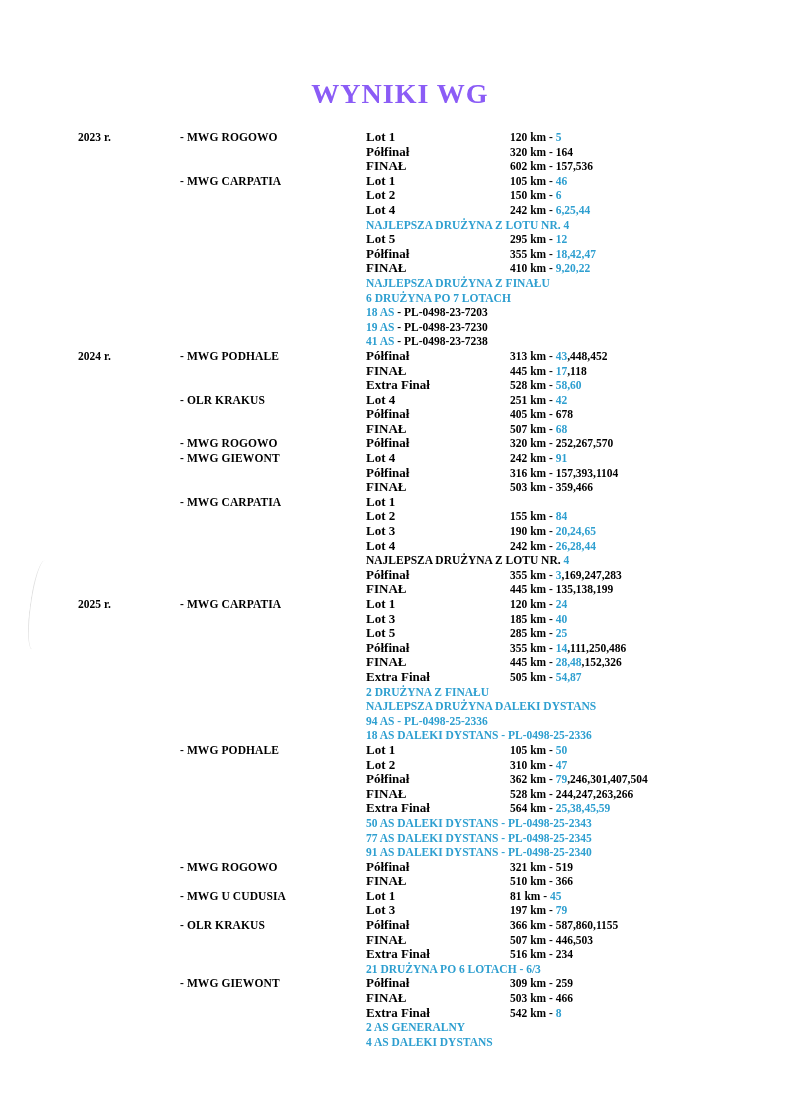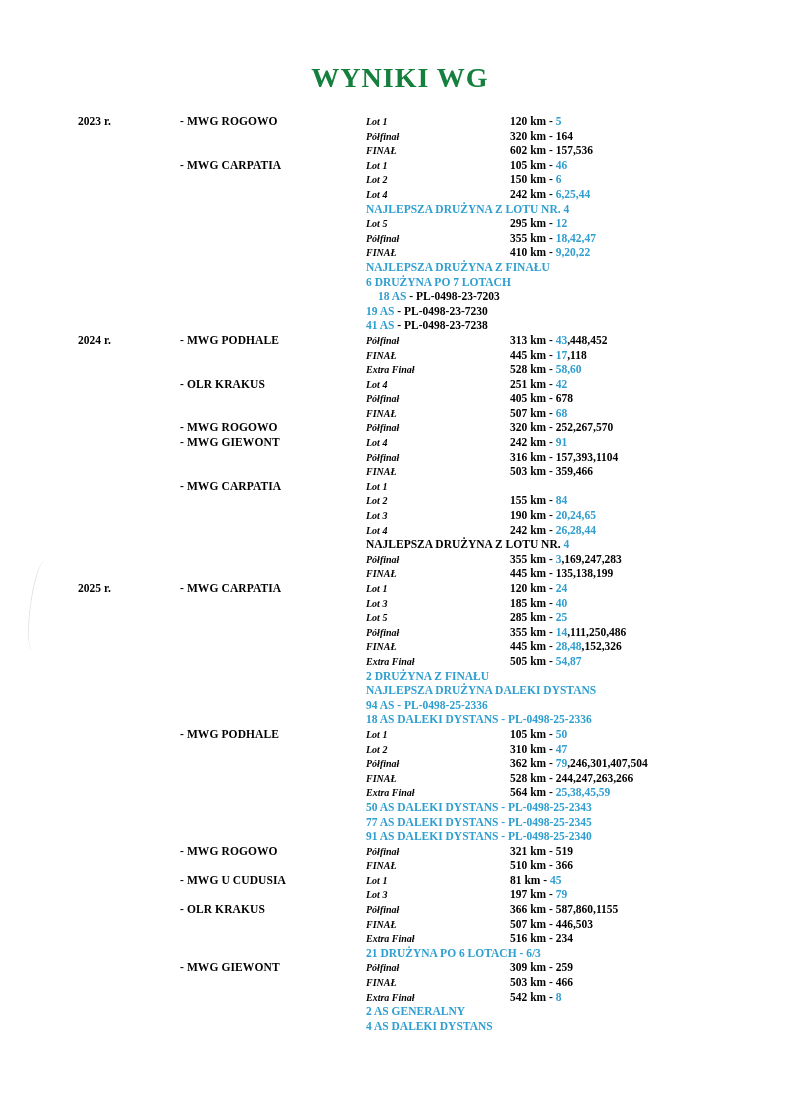--- a/index.html
+++ b/index.html
@@ -19,23 +19,23 @@
     position: relative;
     width: 800px;
     height: 1100px;
     box-sizing: border-box;
   }
   .title {
     text-align: center;
     font-family: "Liberation Serif", serif;
     font-weight: bold;
     font-size: 28px;
-    color: #15803d;
+    color: #8b5cf6;
     letter-spacing: 1px;
-    padding-top: 62px;
+    padding-top: 78px;
     margin-bottom: 20px;
   }
   .content {
     position: relative;
     padding-left: 78px;
     padding-right: 20px;
   }
   .row {
     display: flex;
     align-items: baseline;
@@ -54,22 +54,21 @@
     width: 186px;
     flex: 0 0 186px;
     font-weight: bold;
     font-size: 11.5px;
     letter-spacing: 0.1px;
   }
   .col-flight {
     width: 144px;
     flex: 0 0 144px;
     font-weight: bold;
-    font-size: 10px;
-    font-style: italic;
+    font-size: 13px;
   }
   .col-result {
     flex: 1 1 auto;
     font-weight: bold;
     font-size: 11.5px;
     white-space: nowrap;
   }
   .note {
     color: #2e9fd0;
     font-weight: bold;
@@ -170,21 +169,21 @@
         <div class="note wide-note" style="flex: 1 1 auto;">NAJLEPSZA DRUŻYNA Z FINAŁU</div>
       </div>
       <div class="row">
         <div class="col-year"></div>
         <div class="col-club"></div>
         <div class="note wide-note" style="flex: 1 1 auto;">6 DRUŻYNA PO 7 LOTACH</div>
       </div>
       <div class="row">
         <div class="col-year"></div>
         <div class="col-club"></div>
-        <div class="note wide-note" style="flex: 1 1 auto; margin-left: 12px;"><span class="blue">18 AS</span><span class="black">  -  PL-0498-23-7203</span></div>
+        <div class="note wide-note" style="flex: 1 1 auto;"><span class="blue">18 AS</span><span class="black">  -  PL-0498-23-7203</span></div>
       </div>
       <div class="row">
         <div class="col-year"></div>
         <div class="col-club"></div>
         <div class="note wide-note" style="flex: 1 1 auto;"><span class="blue">19 AS</span><span class="black">  -  PL-0498-23-7230</span></div>
       </div>
       <div class="row">
         <div class="col-year"></div>
         <div class="col-club"></div>
         <div class="note wide-note" style="flex: 1 1 auto;"><span class="blue">41 AS</span><span class="black">  -  PL-0498-23-7238</span></div>

